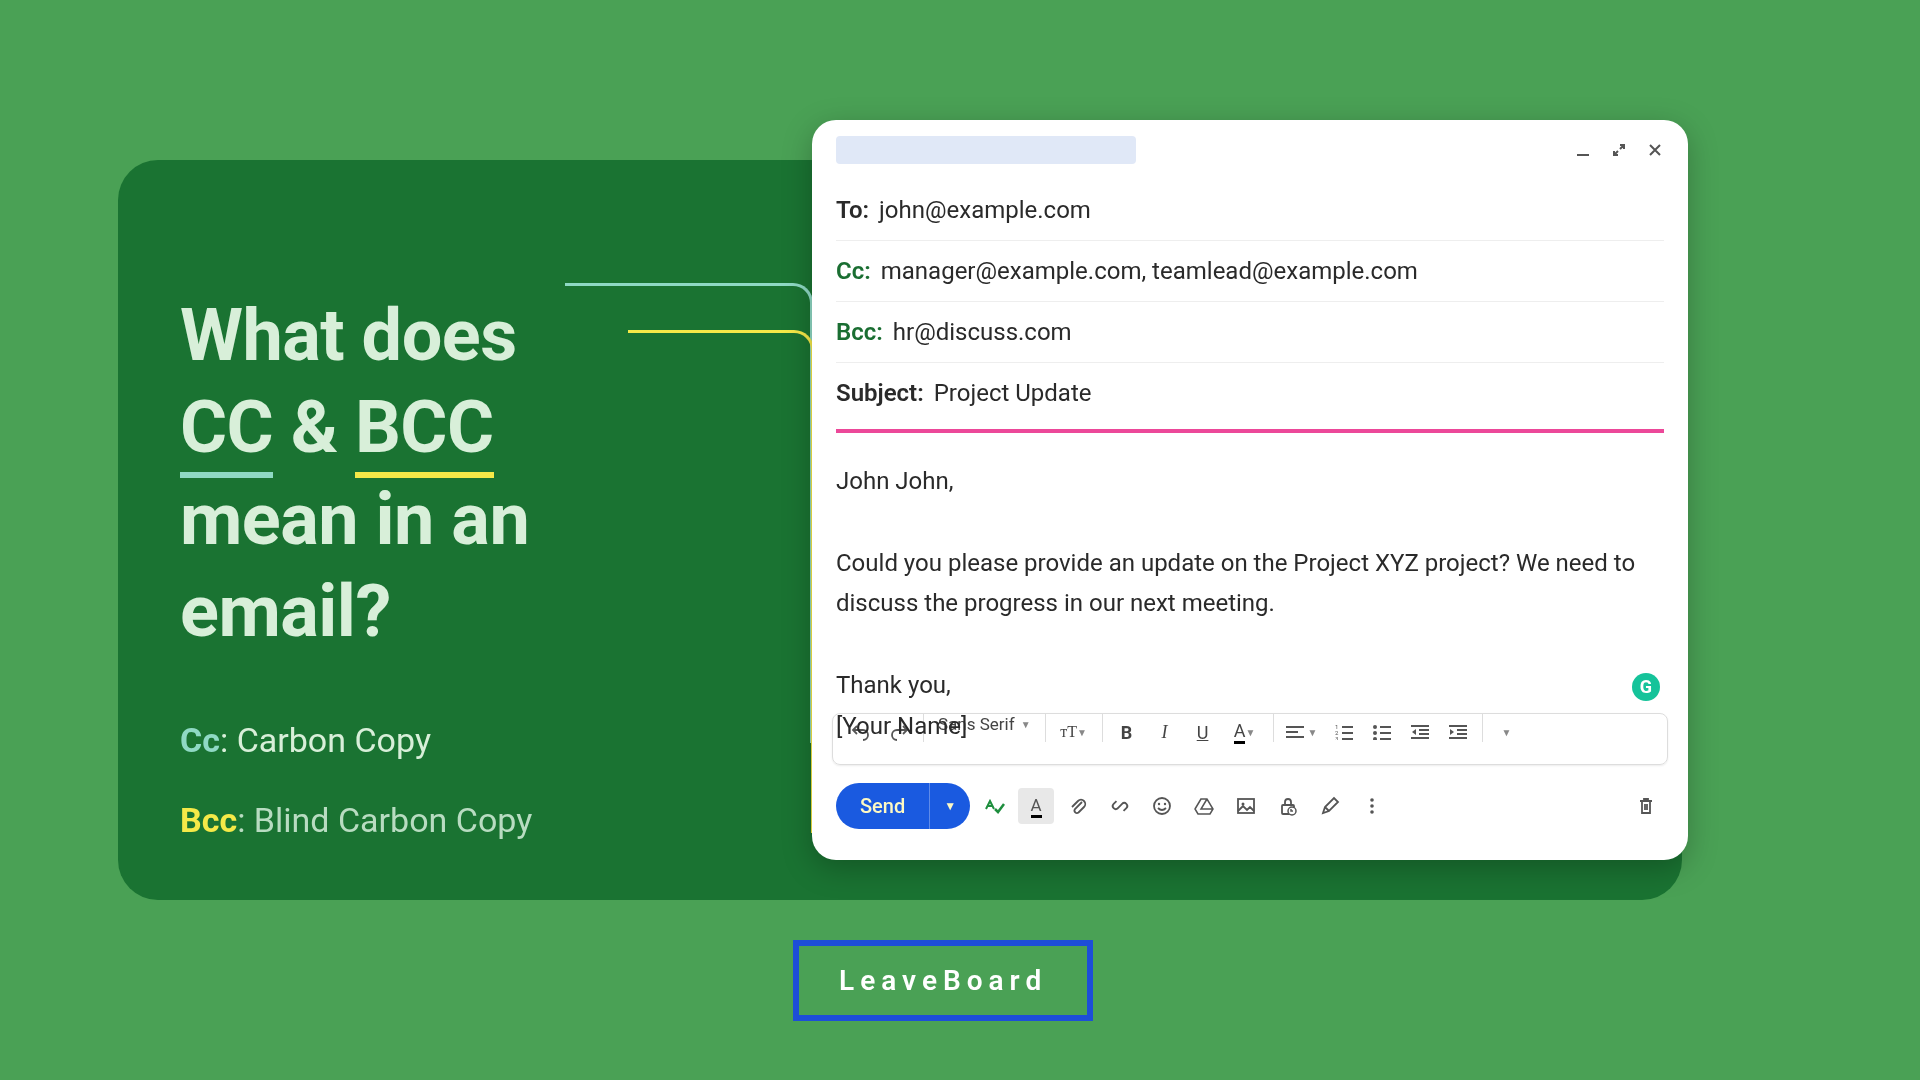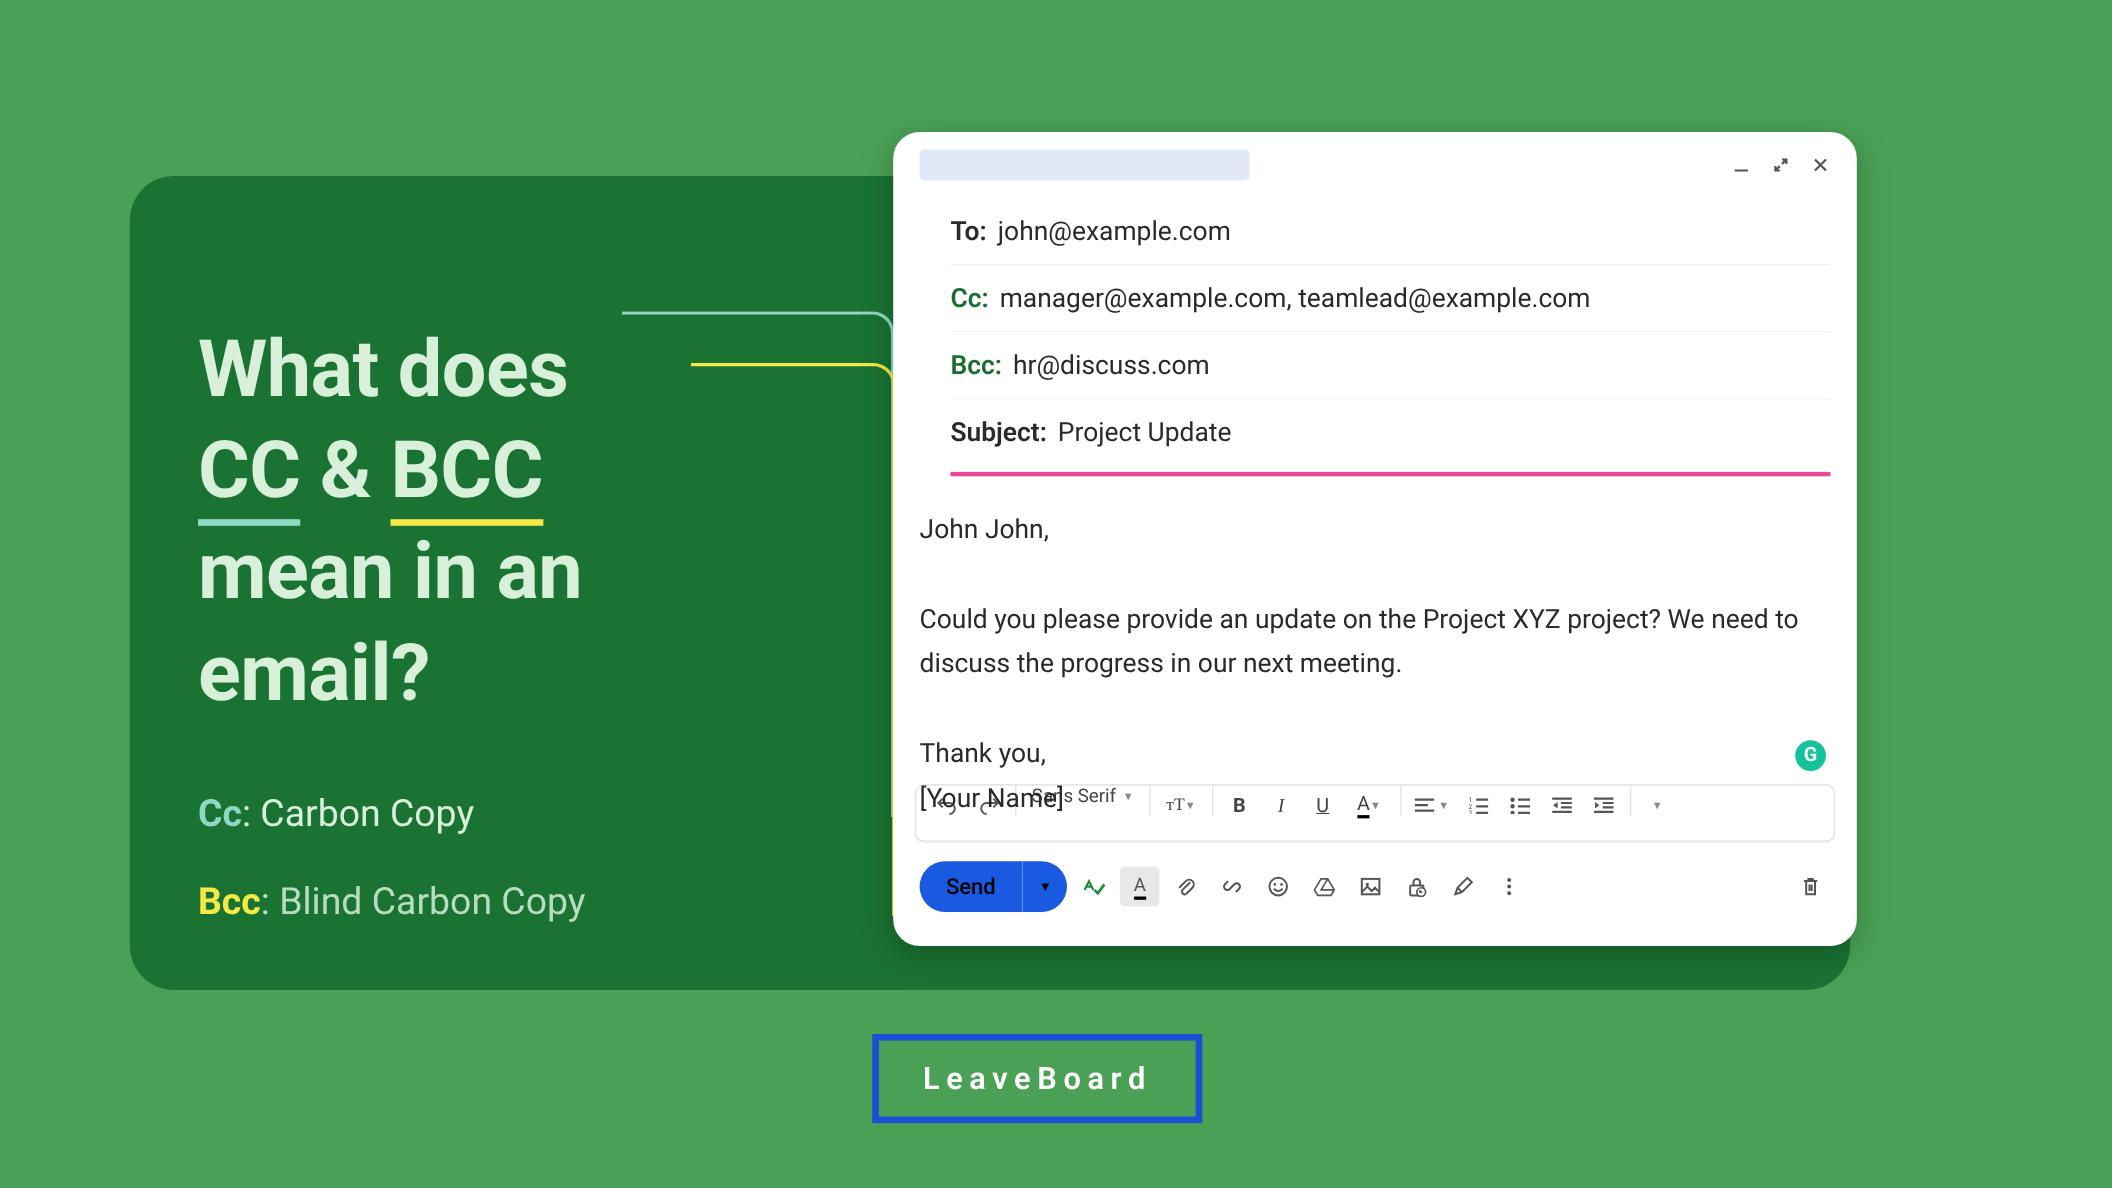--- a/index.html
+++ b/index.html
@@ -102,21 +102,20 @@
 .fields {
   padding: 0 24px;
 }
 .field-row {
   padding: 16px 0;
   border-bottom: 1px solid #eee;
   font-size: 24px;
   color: #2a2a2a;
   display: flex;
   gap: 10px;
-  margin-left: 28px;
 }
 .field-row .label { font-weight: 600; }
 .field-row.cc .label, .field-row.bcc .label { color: #1a6e32; }
 .field-row.subject { border-bottom: 4px solid #ec4899; padding-bottom: 22px; }
 
 .body-text {
   padding: 28px 24px 0 24px;
   font-size: 24px;
   color: #2a2a2a;
   line-height: 1.7;
@@ -177,21 +176,21 @@
 .caret { font-size: 10px; color: #888; }
 
 .bottom-bar {
   display: flex;
   align-items: center;
   padding: 18px 24px;
   gap: 6px;
 }
 .send-button {
   background: #1a5ae0;
-  color: #000000;
+  color: #fef9c3;
   border-radius: 24px;
   height: 46px;
   display: flex;
   align-items: center;
   overflow: hidden;
   justify-content: flex-end;
 }
 .send-main { padding: 0 24px; font-size: 20px; font-weight: 500; }
 .send-more { border-left: 1px solid rgba(255,255,255,0.3); padding: 0 14px; font-size: 12px; height: 100%; display: flex; align-items: center; }
 .bottom-icon {

